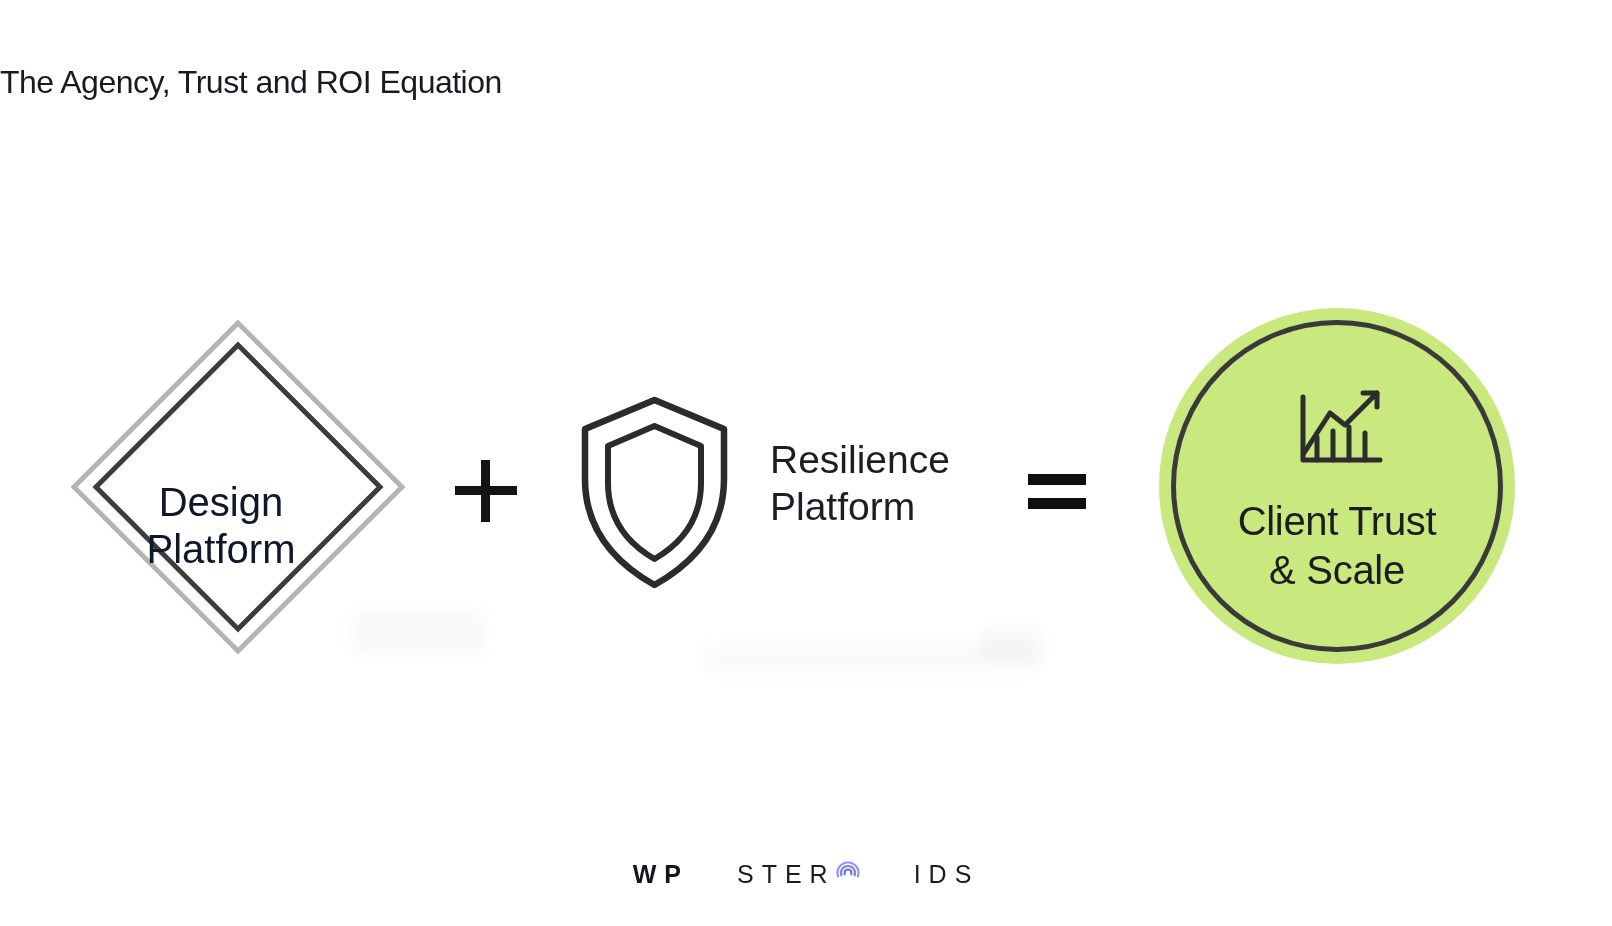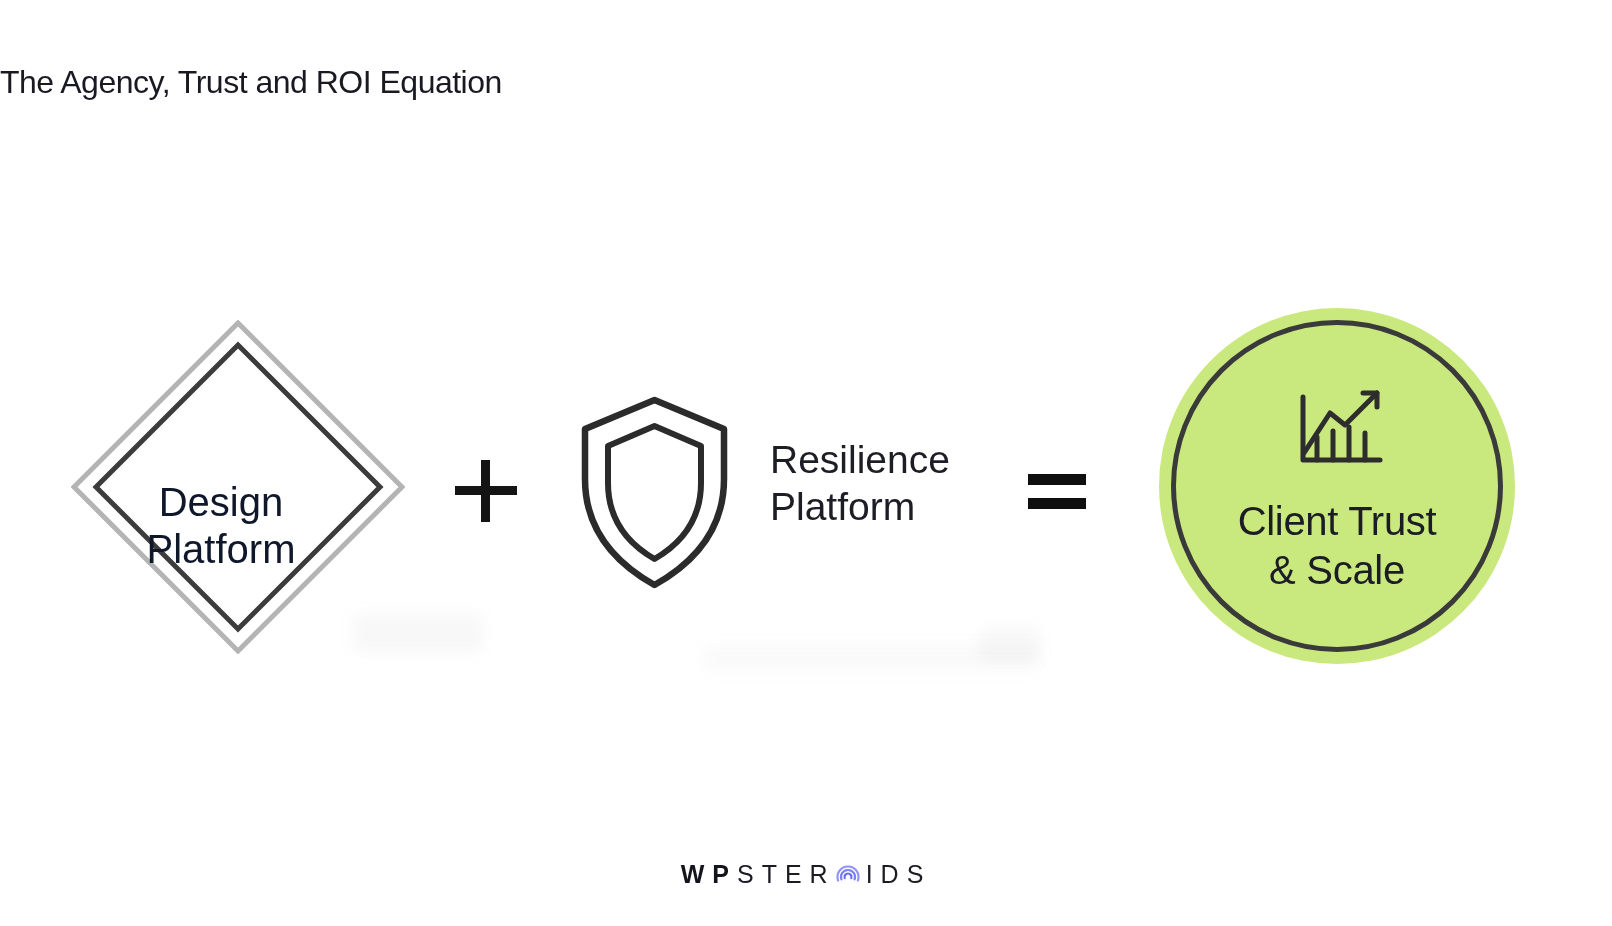--- a/index.html
+++ b/index.html
@@ -51,25 +51,25 @@
     text-align:center;font-size:40px;line-height:49px;color:#1c1c24;letter-spacing:-0.3px;margin-top:16px;
   }
   
   .smudge{position:absolute;background:rgba(120,120,120,0.05);filter:blur(7px);border-radius:10px;}
   .sm1{left:352px;top:613px;width:132px;height:40px;}
   .sm2{left:702px;top:645px;width:340px;height:26px;background:rgba(120,120,120,0.04);}
   .sm3{left:978px;top:626px;width:62px;height:36px;}
   
   .brand{
     position:absolute;left:0;top:858px;width:100%;
-    display:flex;justify-content:center;align-items:flex-end;
+    display:flex;justify-content:center;align-items:flex-start;
     font-size:25px;letter-spacing:8px;color:#1b1b24;line-height:32px;
   }
   .brand .bold{font-weight:700;color:#14141c;}
-  .brand .reg{font-weight:400;}
+  .brand .reg{font-weight:400;margin-left:48px;}
   .brand svg{display:inline-block;vertical-align:middle;margin:0 4px 0 -2px;}
 </style>
 </head>
 <body>
 
 <div class="canvas">
 
   <h1 class="page-title">The Agency, Trust and ROI Equation</h1>
 
   <svg class="diamond-svg" width="334" height="334" viewBox="0 0 334 334" aria-hidden="true">

